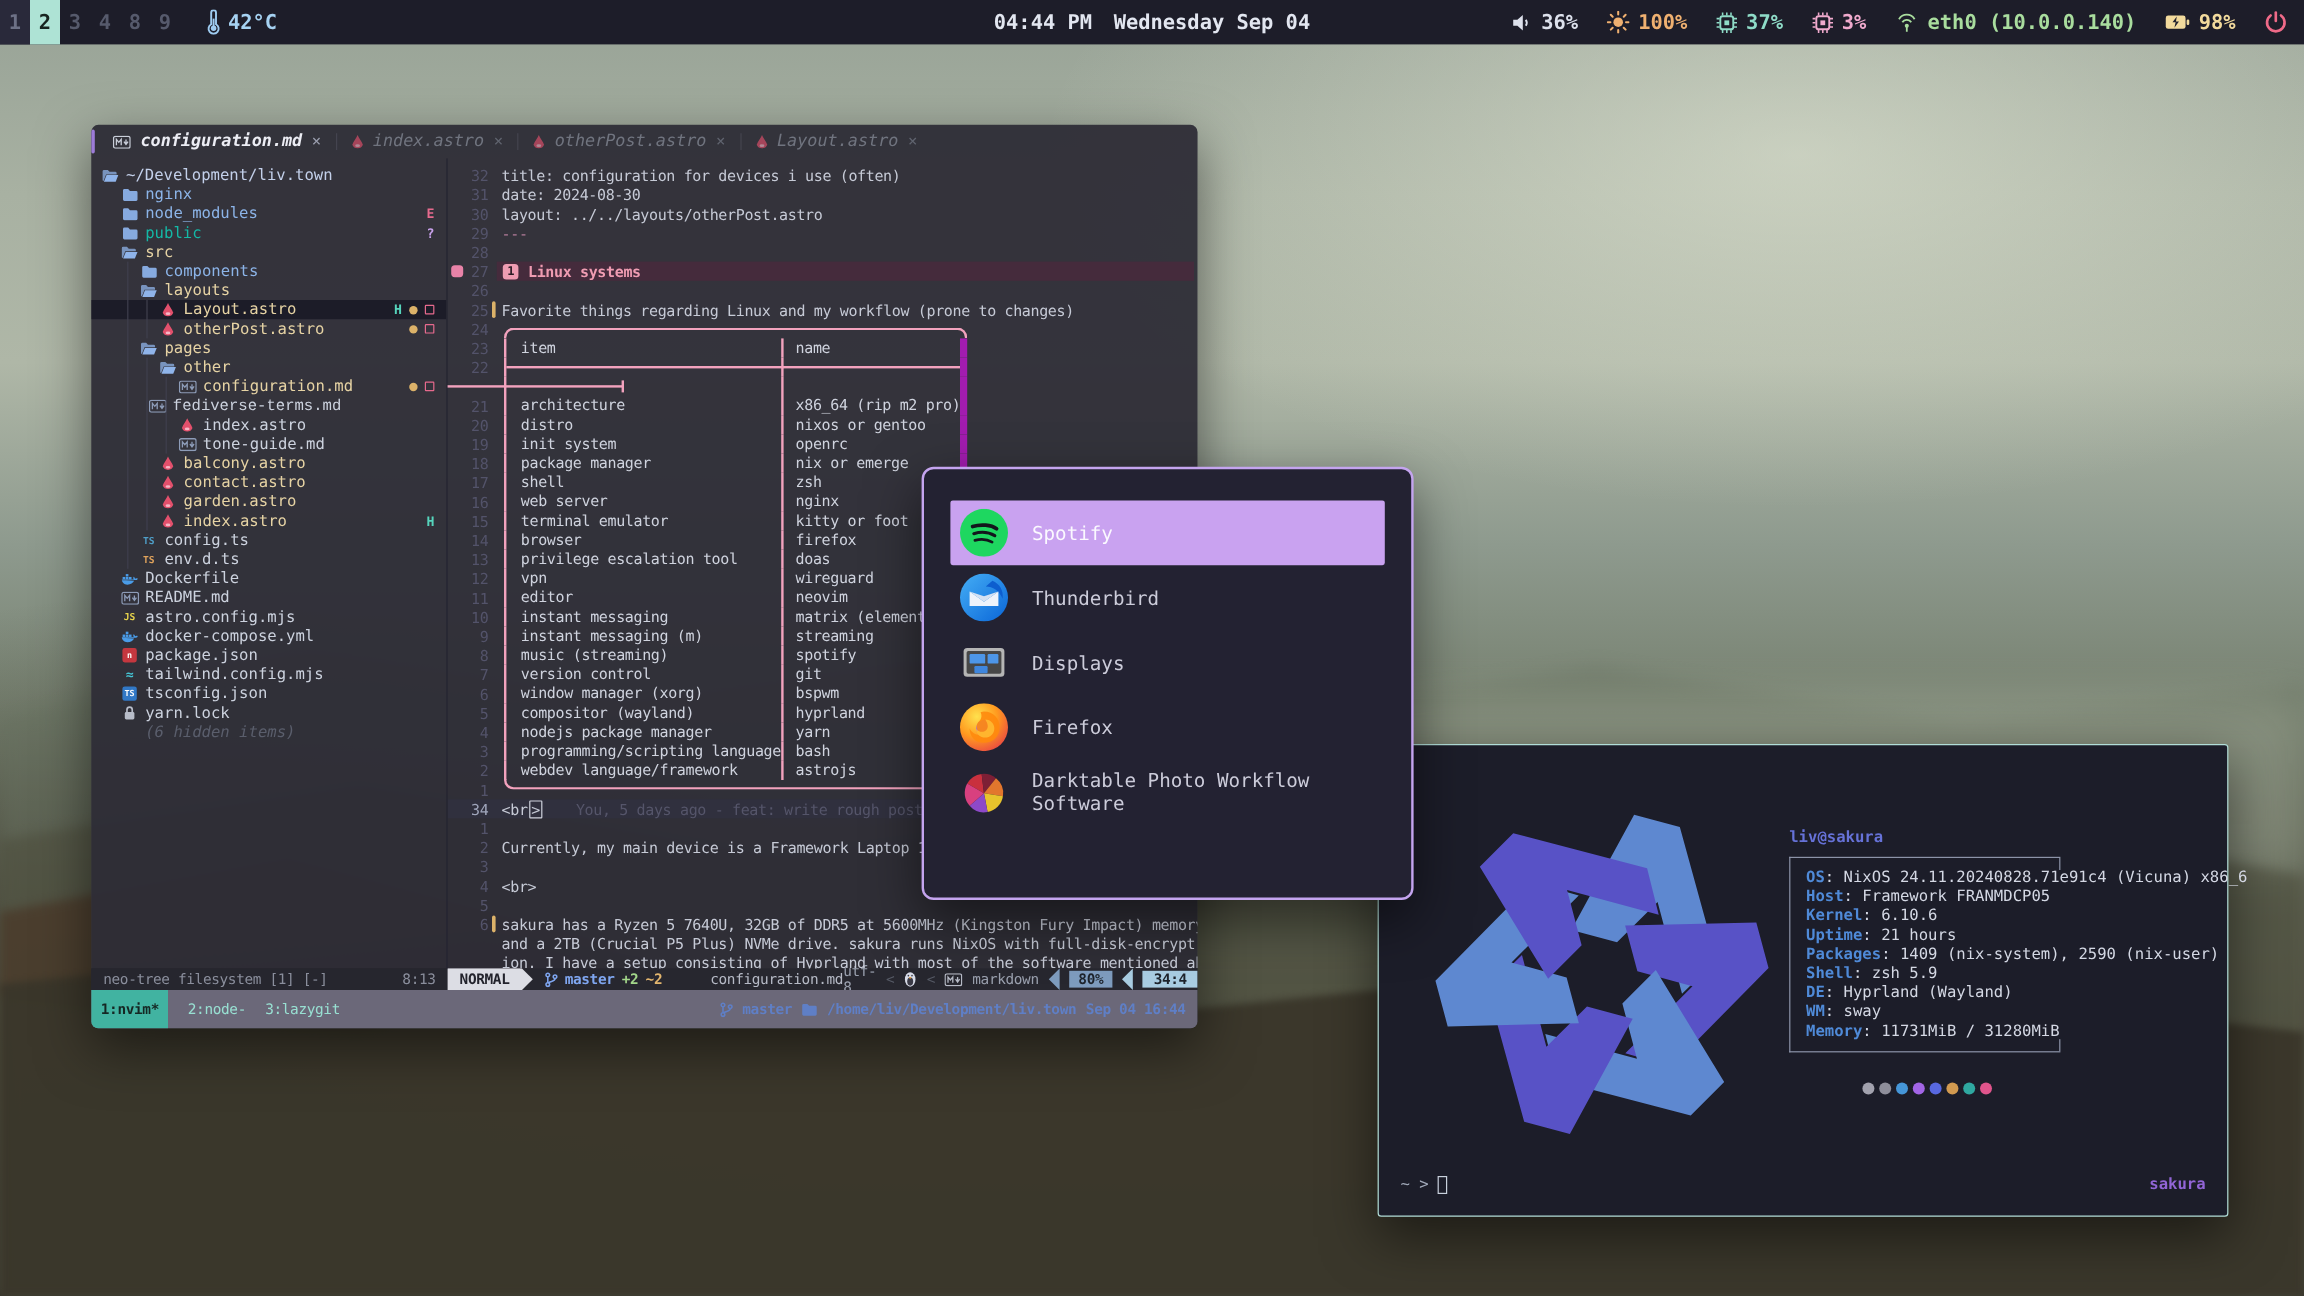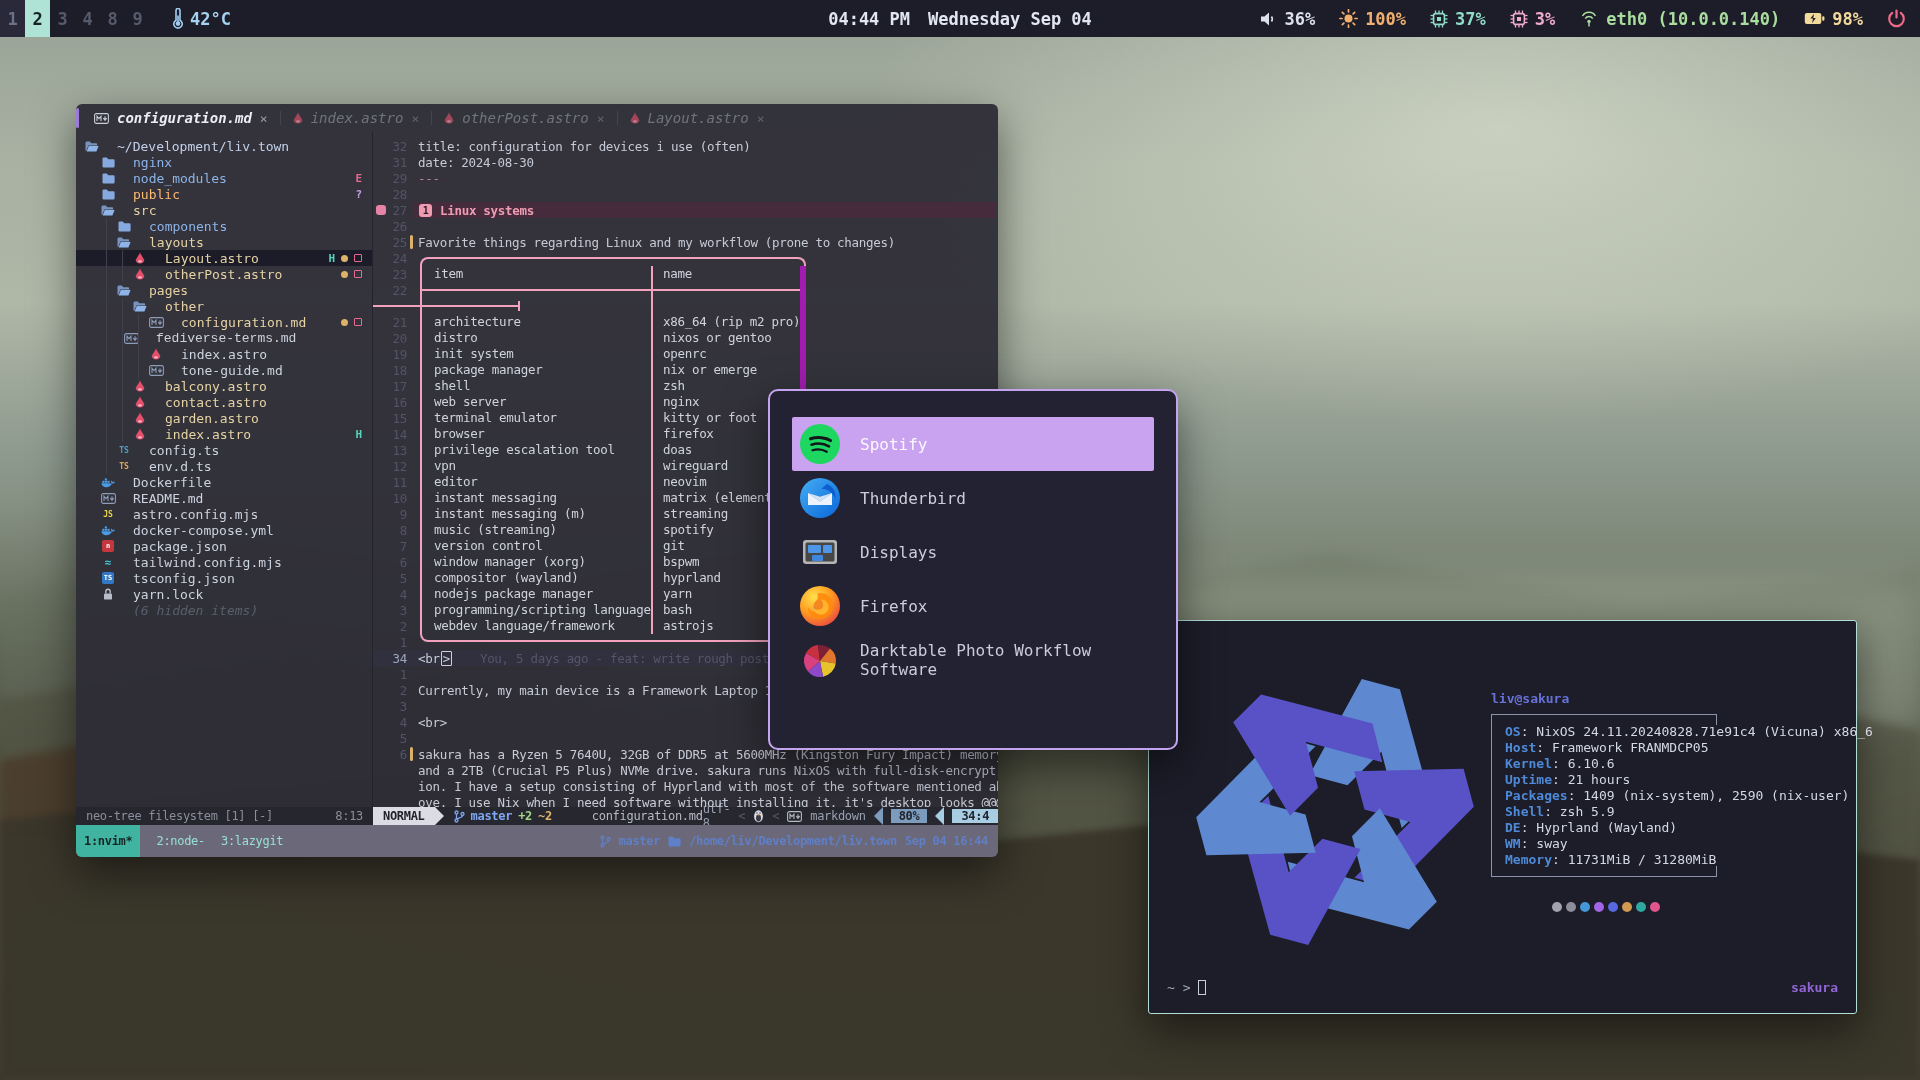--- a/index.html
+++ b/index.html
@@ -31,24 +31,24 @@
   #tabbar::before{content:'';position:absolute;left:0;top:4px;bottom:4px;width:3px;background:#9d7cd8;border-radius:2px;}
   .tab{display:flex;align-items:center;gap:8px;padding:0 12px;height:100%;}
   .tab .name{font-style:italic;}
   .tab.active .name{color:#ecedf4;font-weight:bold;}
   .tab .x{color:#60646f;font-size:13px;}
   .tab.active .x{color:#9a9eae;}
   .tabsep{width:1px;height:14px;background:#44444f;}
   
   #ebody{flex:1;display:flex;min-height:0;}
   #neotree{width:297px;flex:none;border-right:1px solid #232330;position:relative;padding-top:6px;overflow:hidden;}
-  .ntrow{height:16px;display:flex;align-items:center;position:relative;padding-right:10px;white-space:nowrap;gap:12px;}
+  .ntrow{height:16px;display:flex;align-items:center;position:relative;padding-right:10px;white-space:nowrap;}
   .ntrow.sel{background:#1c1c28;}
   .ntrow .lbl{margin-left:5px;}
-  .c-blue{color:#8cb4e8}.c-cream{color:#e6d3a4}.c-purple{color:#fdba74}.c-white{color:#ccd2de}
+  .c-blue{color:#8cb4e8}.c-cream{color:#e6d3a4}.c-purple{color:#14b8a6}.c-white{color:#ccd2de}
   .c-root{color:#c3d0ea}.c-dimi{color:#5a5e6c;font-style:italic}
   .badges{position:absolute;right:10px;top:0;height:16px;display:flex;align-items:center;gap:6px;font-size:11px;}
   .bsq{width:8px;height:8px;border:1.4px solid #e66a8d;border-radius:1px;display:inline-block;}
   .bdot{width:7px;height:7px;border-radius:50%;display:inline-block;}
   .guide{position:absolute;width:1px;background:#3f3f4e;}
   
   #epane{flex:1;min-width:0;padding-top:6px;overflow:hidden;font-size:12.5px;letter-spacing:-0.3px;position:relative;}
   .eline{height:16px;display:flex;align-items:center;position:relative;white-space:nowrap;}
   .eline.cur{background:#30303e;}
   .gut{width:40px;flex:none;text-align:right;padding-right:6px;color:#53536a;}
@@ -592,20 +592,24 @@
       <div id="epane">
           <div class="eline">
             <div class="gut">32</div>
             <span class="etext">title: configuration for devices i use (often)</span>
           </div>
           <div class="eline">
             <div class="gut">31</div>
             <span class="etext">date: 2024-08-30</span>
           </div>
           <div class="eline">
+            <div class="gut">30</div>
+            <span class="etext">layout: ../../layouts/otherPost.astro</span>
+          </div>
+          <div class="eline">
             <div class="gut">29</div>
             <span class="etext dash">---</span>
           </div>
           <div class="eline">
             <div class="gut">28</div>
           </div>
           <div class="eline">
             <div class="gut">27</div>
             <span class="hsign"></span>
             <div class="hbar">

